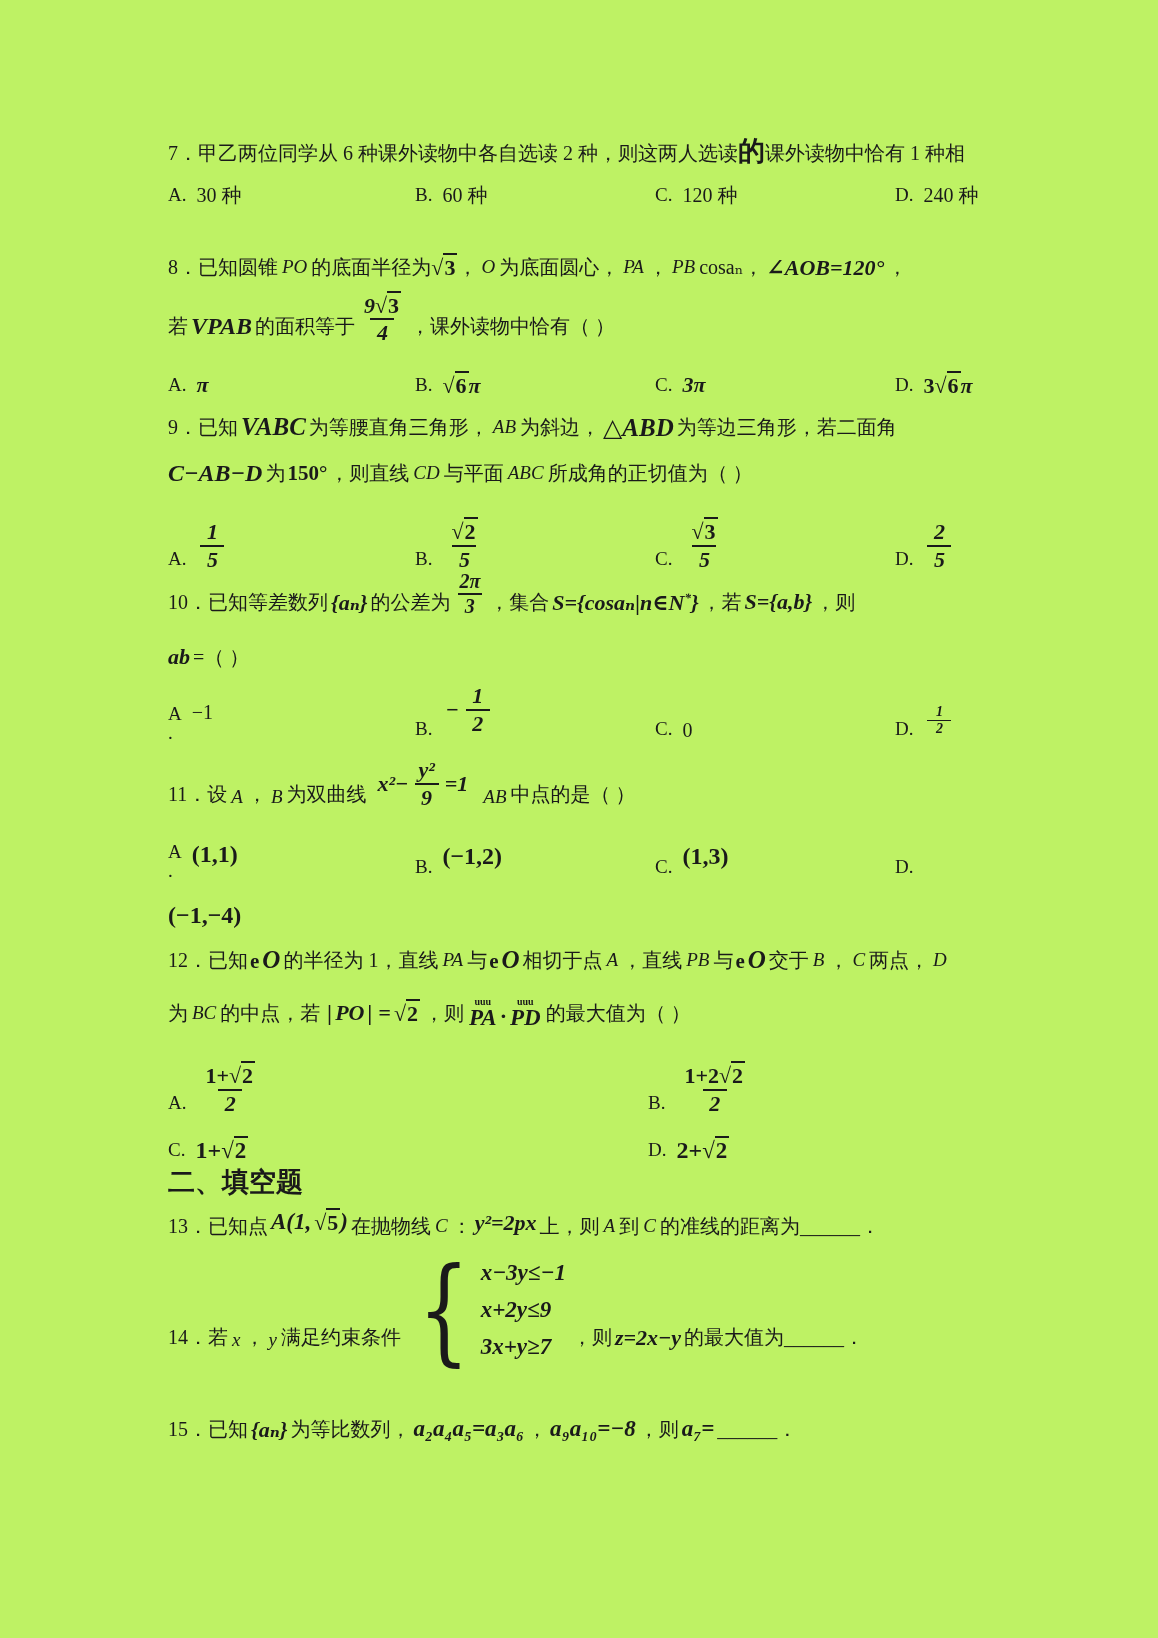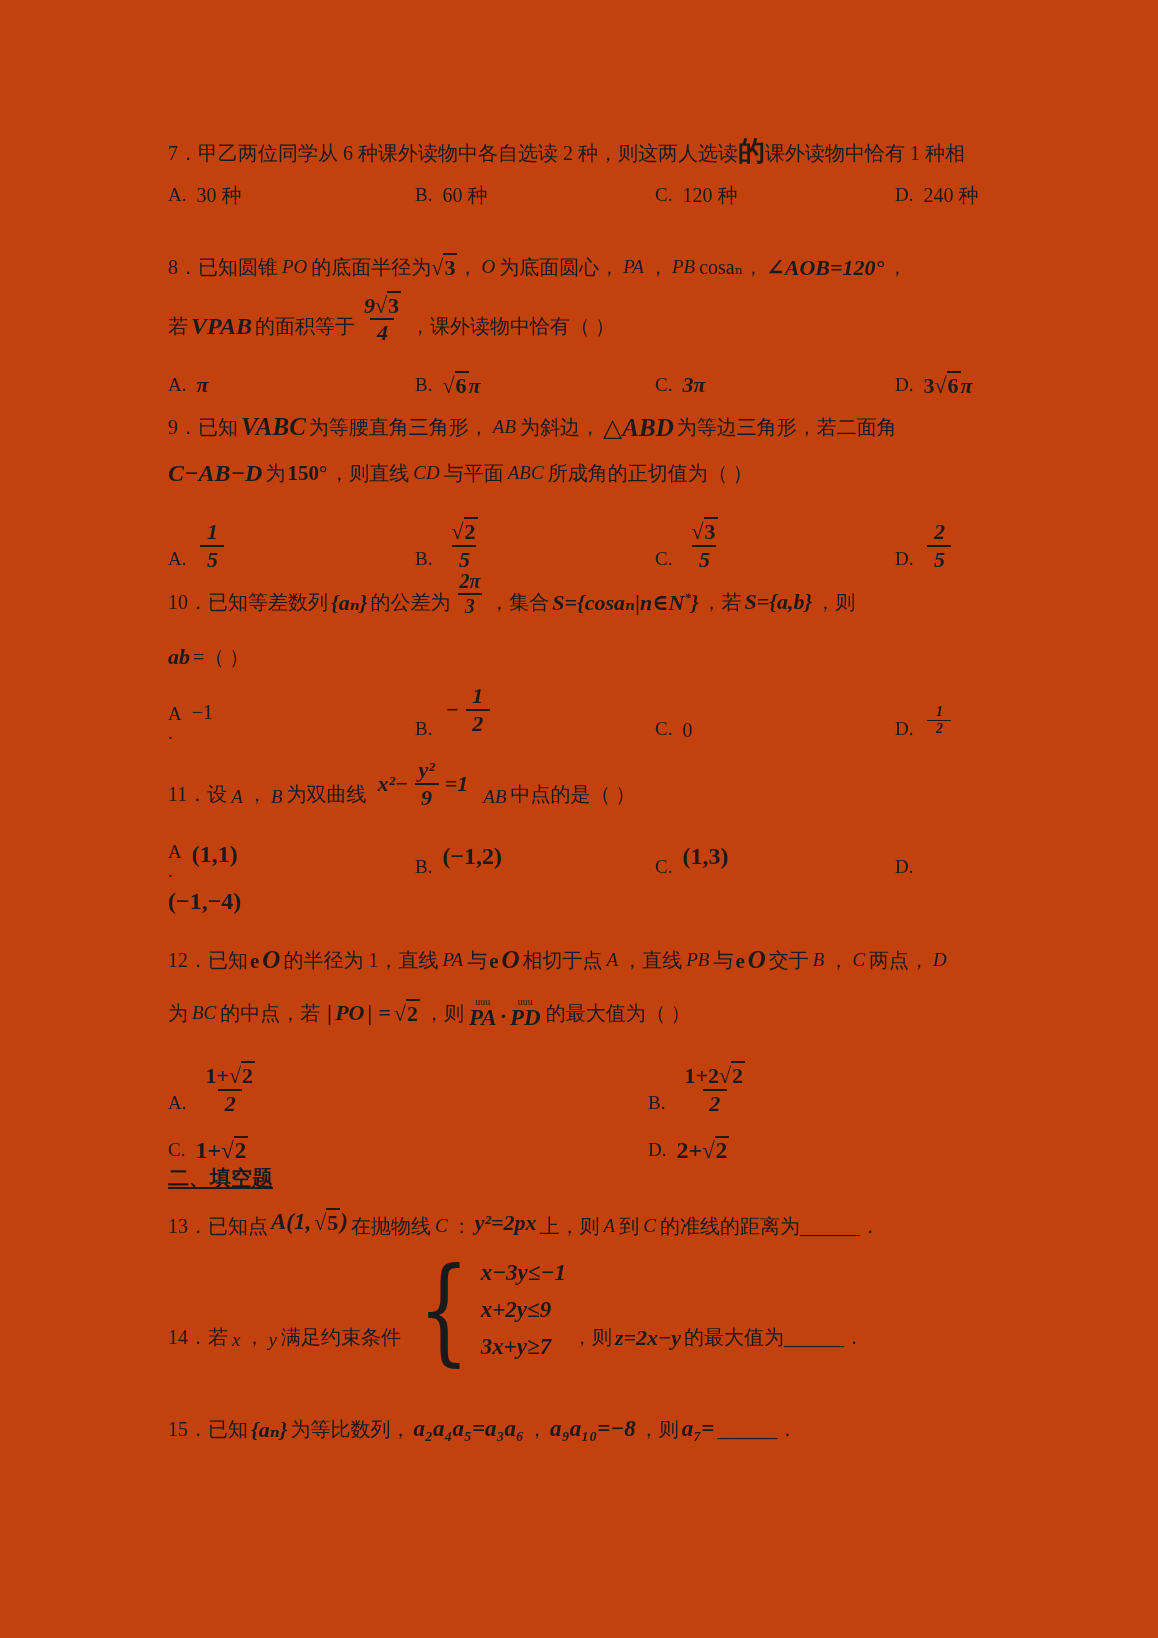--- a/index.html
+++ b/index.html
@@ -1,29 +1,29 @@
 <!DOCTYPE html>
 <html><head>
 <meta charset="utf-8">
 <style>
   html,body { margin:0; padding:0; background:#e8e8e8; }
   .page {
-    position:relative; width:1158px; height:1638px; background:#c2410c;
+    position:relative; width:1158px; height:1638px; background:#bef264;
     font-family:"Liberation Serif","DejaVu Serif",serif; color:#1a1a1a;
     overflow:hidden; margin:0 auto;
   }
   .q { position:absolute; left:168px; width:836px; }
   .line { font-size:20px; line-height:42px; white-space:nowrap; }
   .flexline { display:flex; align-items:center; white-space:nowrap; font-size:20px; }
   .endline { display:flex; align-items:flex-end; white-space:nowrap; font-size:20px; }
   .mi { font-style:italic; font-size:19px; padding:0 4px; }           
   .mbi { font-style:italic; font-weight:bold; font-size:22px; padding:0 3px; } 
   .mb { font-weight:bold; font-size:21px; padding:0 2px; }            
   .big-de { font-weight:bold; font-size:27px; }
-  .sec-title { font-weight:bold; font-size:21px;text-decoration:underline; }
+  .sec-title { font-weight:bold; font-size:27px; }
   
   .opts4 { display:grid; grid-template-columns:247px 240px 240px 1fr; align-items:center; }
   .opts4.tall { align-items:flex-end; height:76px; }
   .opt { display:flex; align-items:center; gap:10px; font-size:19px; }
   .opt.bottom { align-items:flex-end; }
   .opt.bottom .ol { padding-bottom:2px; }
   .ol { font-size:19px; }
   .ol2 { display:inline-flex; flex-direction:column; line-height:19px; font-size:19px; }
   .ov { font-size:20px; }
   .ovb { font-weight:bold; font-size:22px; font-style:italic; }
@@ -35,21 +35,21 @@
   .frac .num { padding:0 5px; display:inline-flex; align-items:flex-end; justify-content:center; }
   .frac .den { border-top:2px solid currentColor; padding:0 5px; min-width:14px; }
   .frac.small { font-size:14px; line-height:1.1; }
   .frac.small .den { border-top:1.5px solid currentColor; }
   
   .sqrt { display:inline-flex; font-weight:bold; font-style:normal; white-space:nowrap; }
   .rsign { align-self:flex-end; }
   .rn { border-top:2px solid currentColor; padding:0 2px 0 1px; }
   
   .vec { display:inline-flex; flex-direction:column; align-items:center; line-height:1; margin:0 1px; }
-  .vec .mark { font-size:10px; font-weight:normal; letter-spacing:0; height:8px; overflow:hidden; line-height:8px; }
+  .vec .mark { font-size:10px; font-weight:bold; letter-spacing:0; height:8px; overflow:hidden; line-height:8px; }
   .vec .base { font-weight:bold; font-style:italic; font-size:23px; }
   .vdot { font-weight:bold; font-size:22px; padding:0 2px; align-self:flex-end; }
   
   .sys { display:inline-flex; align-items:center; margin:0 6px; }
   .sys .brace { font-size:116px; font-weight:300; line-height:104px;
                 font-family:"DejaVu Serif",serif; transform:scaleX(.7); }
   .sys .rows { display:flex; flex-direction:column; }
   .sys .row { font-weight:bold; font-style:italic; font-size:23px; line-height:37px; }
   .negfrac { display:inline-flex; align-items:center; }
   .raise { position:relative; top:-8px; }
@@ -289,21 +289,21 @@
           <span class="ovp" style="position:relative;top:-10px">(−1,2)</span>
         </span>
       <span class="opt bottom">
           <span class="ol">C.</span>
           <span class="ovp" style="position:relative;top:-10px">(1,3)</span>
         </span>
       <span class="opt bottom">
           <span class="ol">D.</span>
         </span>
     </div>
-    <div class="line" style=""><span class="ovp">(−1,−4)</span></div>
+    <div class="line" style="margin-top:14px"><span class="ovp">(−1,−4)</span></div>
   </div>
 
   <div class="q" style="top:936px">
     <div class="flexline" style="height:48px">
       <span>12．已知</span>
       <span><span class="mb">e</span><span class="mbi" style="font-size:25px;padding-left:1px">O</span></span>
       <span>的半径为 1，直线</span>
         <span class="mi">PA</span>
         <span>与</span>
       <span><span class="mb">e</span><span class="mbi" style="font-size:25px;padding-left:1px">O</span></span>

